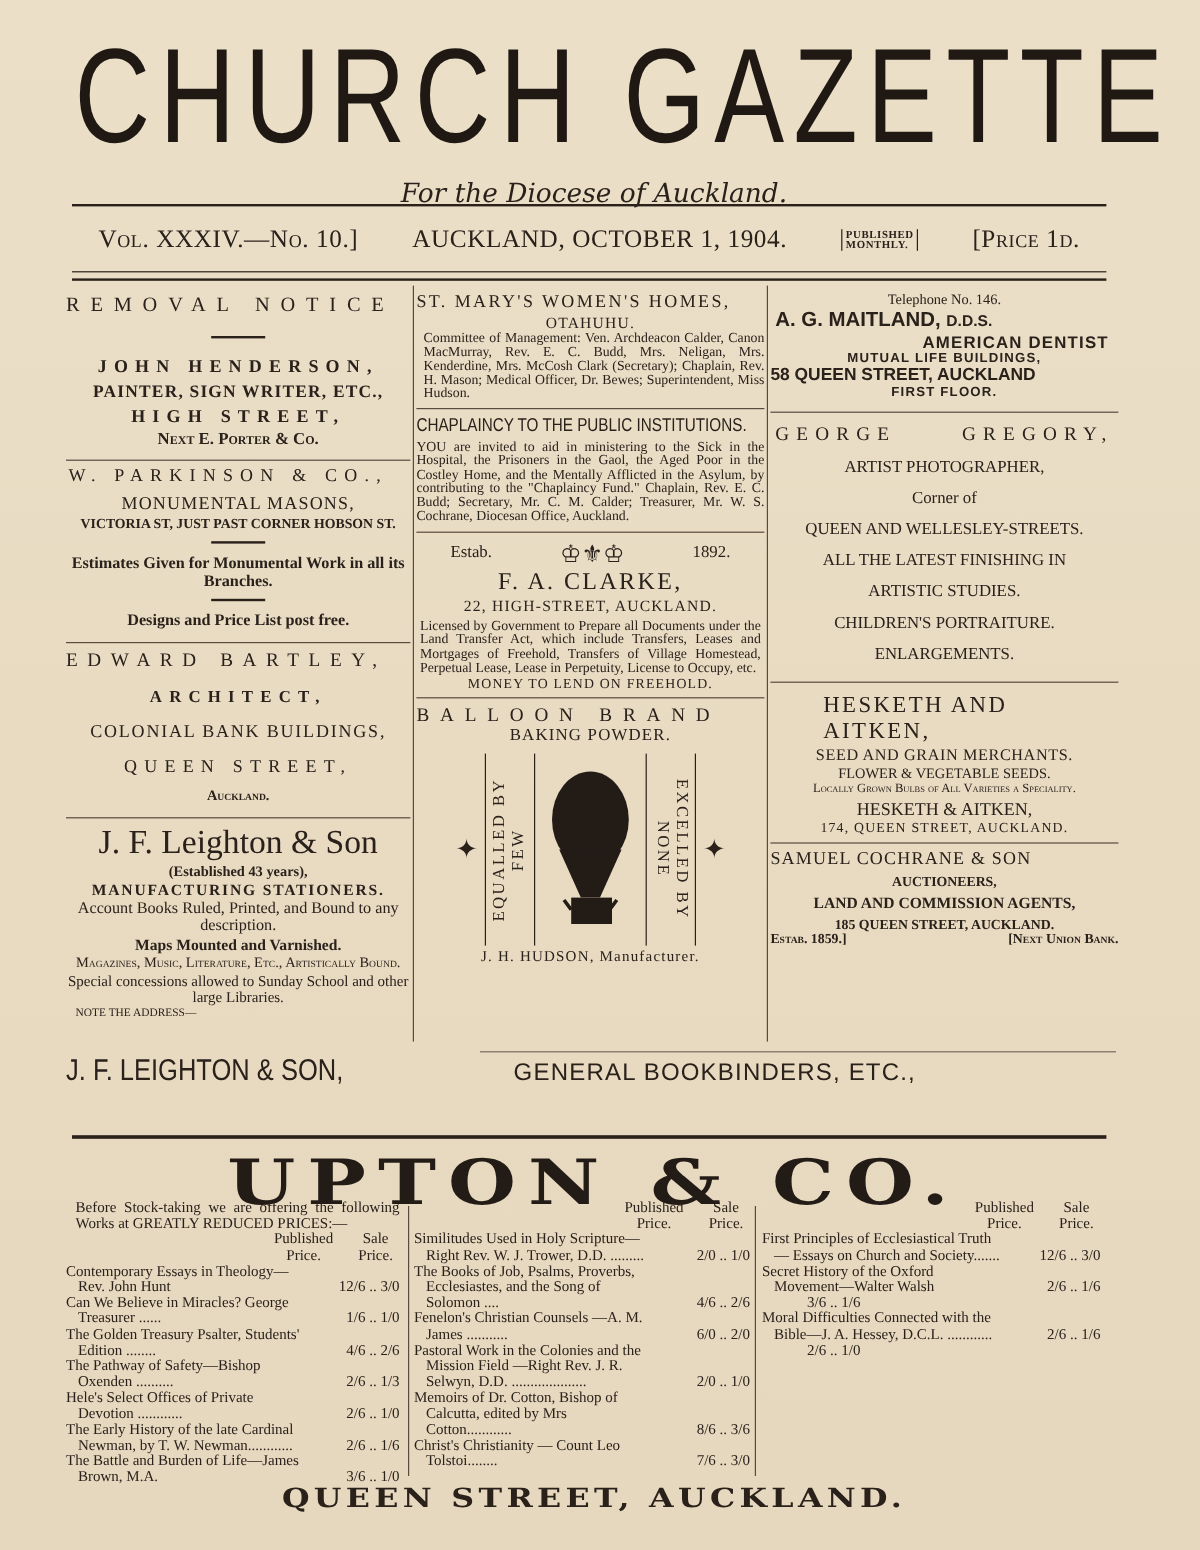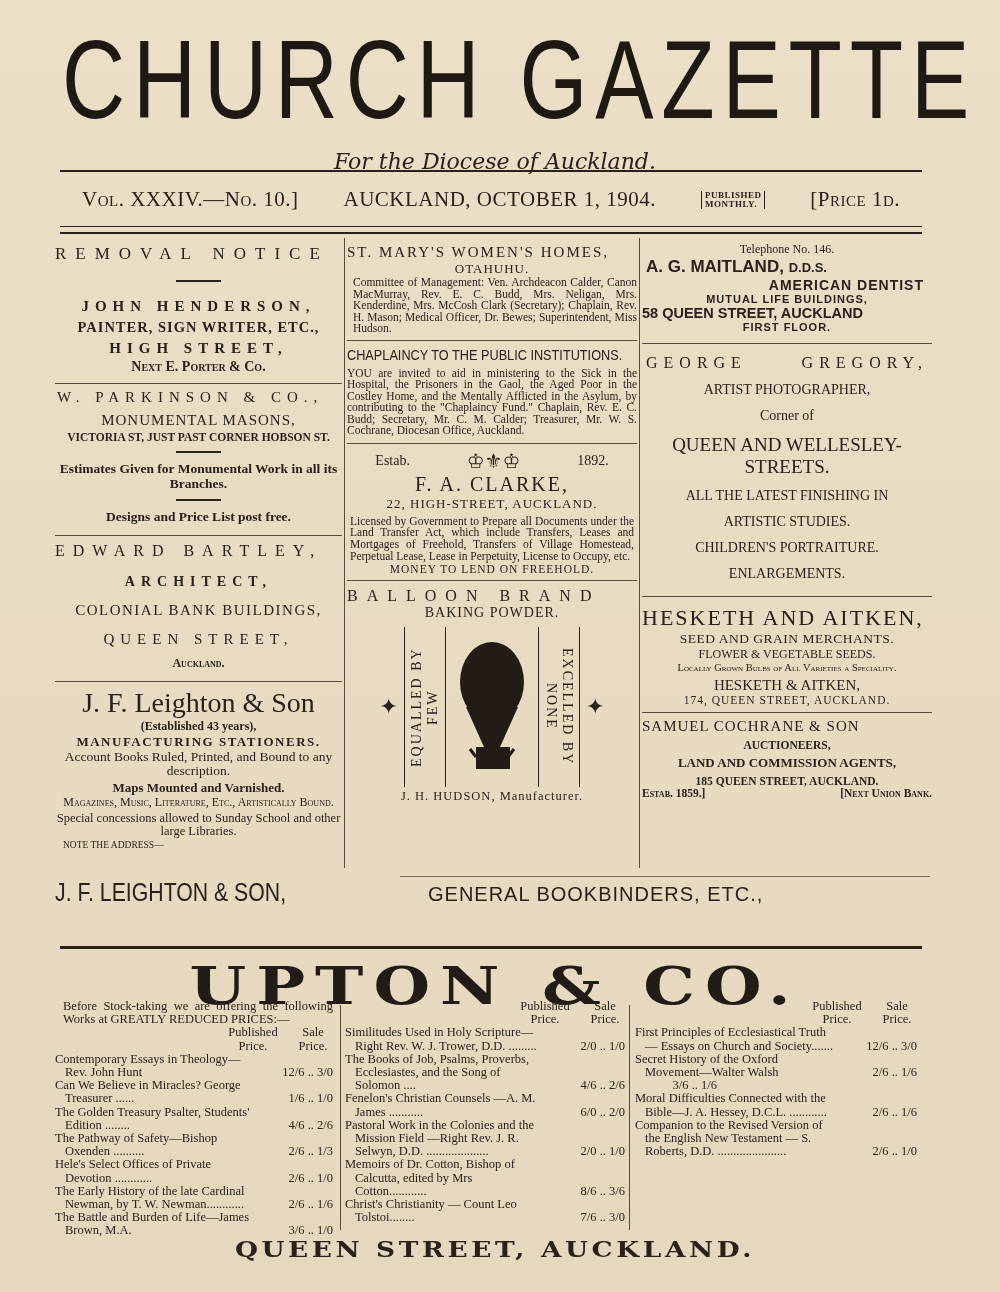--- a/index.html
+++ b/index.html
@@ -158,29 +158,29 @@
       <div class="sans bold center" style="font-size:11px;letter-spacing:1px;">FIRST FLOOR.</div>
     </div>
     <div class="hr" style="margin-top:10px;"></div>
     <div>
       <div style="display:flex;justify-content:space-between;font-size:16px;letter-spacing:6px;margin-top:10px;padding:0 4px;">
         <span>GEORGE</span>
         <span>GREGORY,</span>
       </div>
       <div class="center" style="font-size:14px;margin-top:10px;">ARTIST PHOTOGRAPHER,</div>
       <div class="center" style="font-size:14px;margin-top:10px;">Corner of</div>
-      <div class="center" style="font-size:19px;margin-top:10px;">QUEEN AND WELLESLEY-STREETS.</div>
+      <div class="center" style="font-size:14px;margin-top:10px;">QUEEN AND WELLESLEY-STREETS.</div>
       <div class="center" style="font-size:14px;margin-top:10px;">ALL THE LATEST FINISHING IN</div>
       <div class="center" style="font-size:14px;margin-top:10px;">ARTISTIC STUDIES.</div>
       <div class="center" style="font-size:14px;margin-top:10px;">CHILDREN'S PORTRAITURE.</div>
       <div class="center" style="font-size:14px;margin-top:10px;">ENLARGEMENTS.</div>
     </div>
     <div class="hr" style="margin-top:14px;"></div>
     <div>
-      <div style="font-size:22px;letter-spacing:2px;margin-top:8px;">HESKETH AND AITKEN,</div>
+      <div style="font-size:19px;letter-spacing:2px;margin-top:8px;margin-left:44px;">HESKETH AND AITKEN,</div>
       <div class="center" style="font-size:13.5px;letter-spacing:0.5px;">SEED AND GRAIN MERCHANTS.</div>
       <div class="center" style="font-size:12px;">FLOWER &amp; VEGETABLE SEEDS.</div>
       <div class="center sc" style="font-size:10.5px;line-height:11px;">Locally Grown Bulbs of All Varieties a Speciality.</div>
       <div class="center" style="font-size:15px;margin-top:4px;">HESKETH &amp; AITKEN,</div>
       <div class="center" style="font-size:11.5px;letter-spacing:1px;">174, QUEEN STREET, AUCKLAND.</div>
     </div>
     <div class="hr" style="margin-top:6px;"></div>
     <div>
       <div style="font-size:15px;letter-spacing:1px;margin-top:4px;">SAMUEL COCHRANE &amp; SON</div>
       <div class="center bold" style="font-size:11.5px;margin-top:4px;">AUCTIONEERS,</div>
@@ -290,20 +290,19 @@
           <span class="pr"><span>2/6</span> .. <span>1/6</span></span>
         </div>
         <div class="bookrow">
           <span class="pr"><span>3/6</span> .. <span>1/6</span></span>
         </div>
         <div class="bookrow">
           <span class="t">Moral Difficulties Connected with the Bible—J. A. Hessey, D.C.L. ............</span>
           <span class="pr"><span>2/6</span> .. <span>1/6</span></span>
         </div>
         <div class="bookrow">
-          <span class="t">Companion to the Revised Version of the English New Testament — S. Roberts, D.D. ......................</span>
           <span class="pr"><span>2/6</span> .. <span>1/0</span></span>
         </div>
       </div>
   </div>
 
   <div class="footer">QUEEN STREET, AUCKLAND.</div>
 </div>
 
 </body></html>

